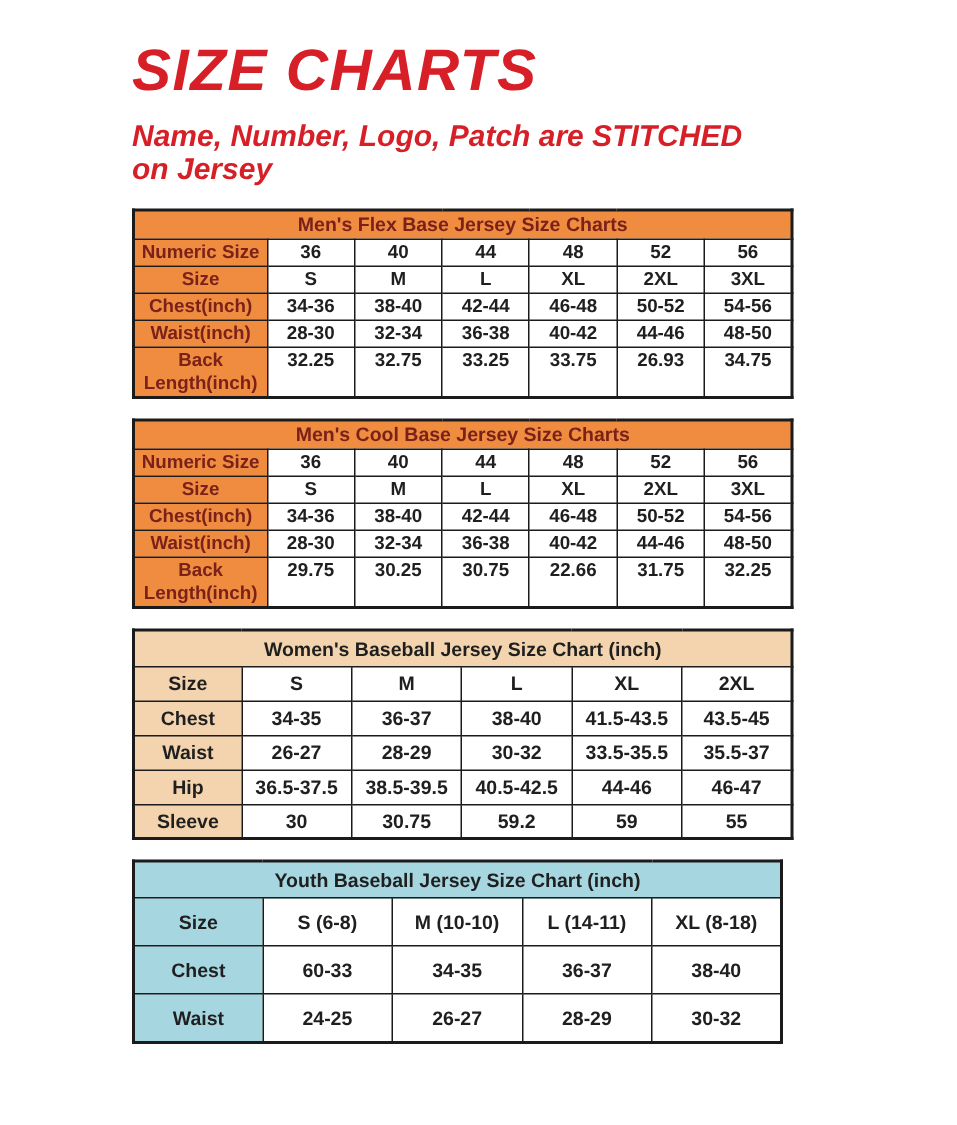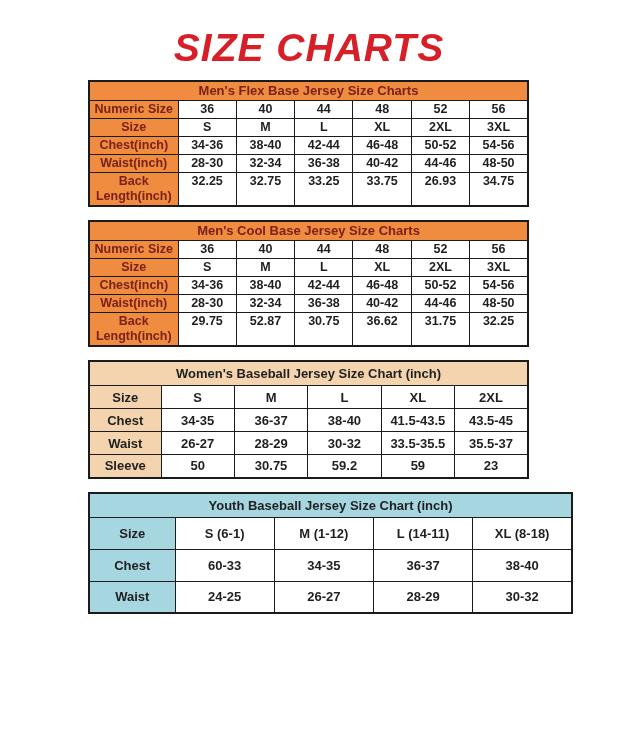--- a/index.html
+++ b/index.html
@@ -12,21 +12,21 @@
     width: 638px;
     height: 750px;
     overflow: hidden;
   }
   .content {
     padding: 26px 0 0 88px;
     width: 442px;
   }
   .page-title {
     margin: 0 0 10px 0;
-    text-align: center;
+    text-align: left;
     font-size: 39px;
     font-weight: bold;
     font-style: italic;
     letter-spacing: 1px;
     color: var(--accent-red, #d71f27);
   }
   .page-subtitle {
     margin: 0 0 14px 0;
     width: 420px;
     font-size: 20px;
@@ -70,36 +70,37 @@
   .theme-peach .table-title,
   .theme-peach .row-label {
     background: var(--womens-peach, #f3d4ae);
     margin-left: 10px;
   }
   .theme-peach .table-title { height: 21px; }
   .theme-peach tbody tr { height: 23px; }
   .theme-peach tbody th,
   .theme-peach tbody td { font-size: 13px; }
   
-  .theme-blue { width: 485px; }
+  .theme-blue { width: 434px; }
   .theme-blue .label-col { width: 86px; }
   .theme-blue .table-title,
   .theme-blue .row-label {
     background: var(--youth-blue, #a6d6e0);
   }
   .theme-blue .table-title { height: 21px; }
   .theme-blue tbody tr { height: 32px; }
   .theme-blue tbody th,
   .theme-blue tbody td { font-size: 13px; }
 </style>
 </head>
 <body>
 
 <div class="content">
   <h1 class="page-title">SIZE CHARTS</h1>
+  <p class="page-subtitle">Name, Number, Logo, Patch are STITCHED on Jersey</p>
   <div id="tables">
       <table class="size-table theme-orange">
         <colgroup>
           <col class="label-col">
           <col>
           <col>
           <col>
           <col>
           <col>
           <col>
@@ -205,23 +206,23 @@
             <td>28-30</td>
             <td>32-34</td>
             <td>36-38</td>
             <td>40-42</td>
             <td>44-46</td>
             <td>48-50</td>
           </tr>
           <tr>
             <th class="row-label">Back Length(inch)</th>
             <td>29.75</td>
-            <td>52.87</td>
+            <td>30.25</td>
             <td>30.75</td>
-            <td>36.62</td>
+            <td>22.66</td>
             <td>31.75</td>
             <td>32.25</td>
           </tr>
         </tbody>
       </table>
       <table class="size-table theme-peach">
         <colgroup>
           <col class="label-col">
           <col>
           <col>
@@ -253,47 +254,55 @@
           </tr>
           <tr>
             <th class="row-label">Waist</th>
             <td>26-27</td>
             <td>28-29</td>
             <td>30-32</td>
             <td>33.5-35.5</td>
             <td>35.5-37</td>
           </tr>
           <tr>
+            <th class="row-label">Hip</th>
+            <td>36.5-37.5</td>
+            <td>38.5-39.5</td>
+            <td>40.5-42.5</td>
+            <td>44-46</td>
+            <td>46-47</td>
+          </tr>
+          <tr>
             <th class="row-label">Sleeve</th>
-            <td>50</td>
+            <td>30</td>
             <td>30.75</td>
             <td>59.2</td>
             <td>59</td>
-            <td>23</td>
+            <td>55</td>
           </tr>
         </tbody>
       </table>
       <table class="size-table theme-blue">
         <colgroup>
           <col class="label-col">
           <col>
           <col>
           <col>
           <col>
         </colgroup>
         <thead>
           <tr>
             <th colspan="5" class="table-title">Youth Baseball Jersey Size Chart (inch)</th>
           </tr>
         </thead>
         <tbody>
           <tr>
             <th class="row-label">Size</th>
-            <td>S (6-1)</td>
-            <td>M (1-12)</td>
+            <td>S (6-8)</td>
+            <td>M (10-10)</td>
             <td>L (14-11)</td>
             <td>XL (8-18)</td>
           </tr>
           <tr>
             <th class="row-label">Chest</th>
             <td>60-33</td>
             <td>34-35</td>
             <td>36-37</td>
             <td>38-40</td>
           </tr>

